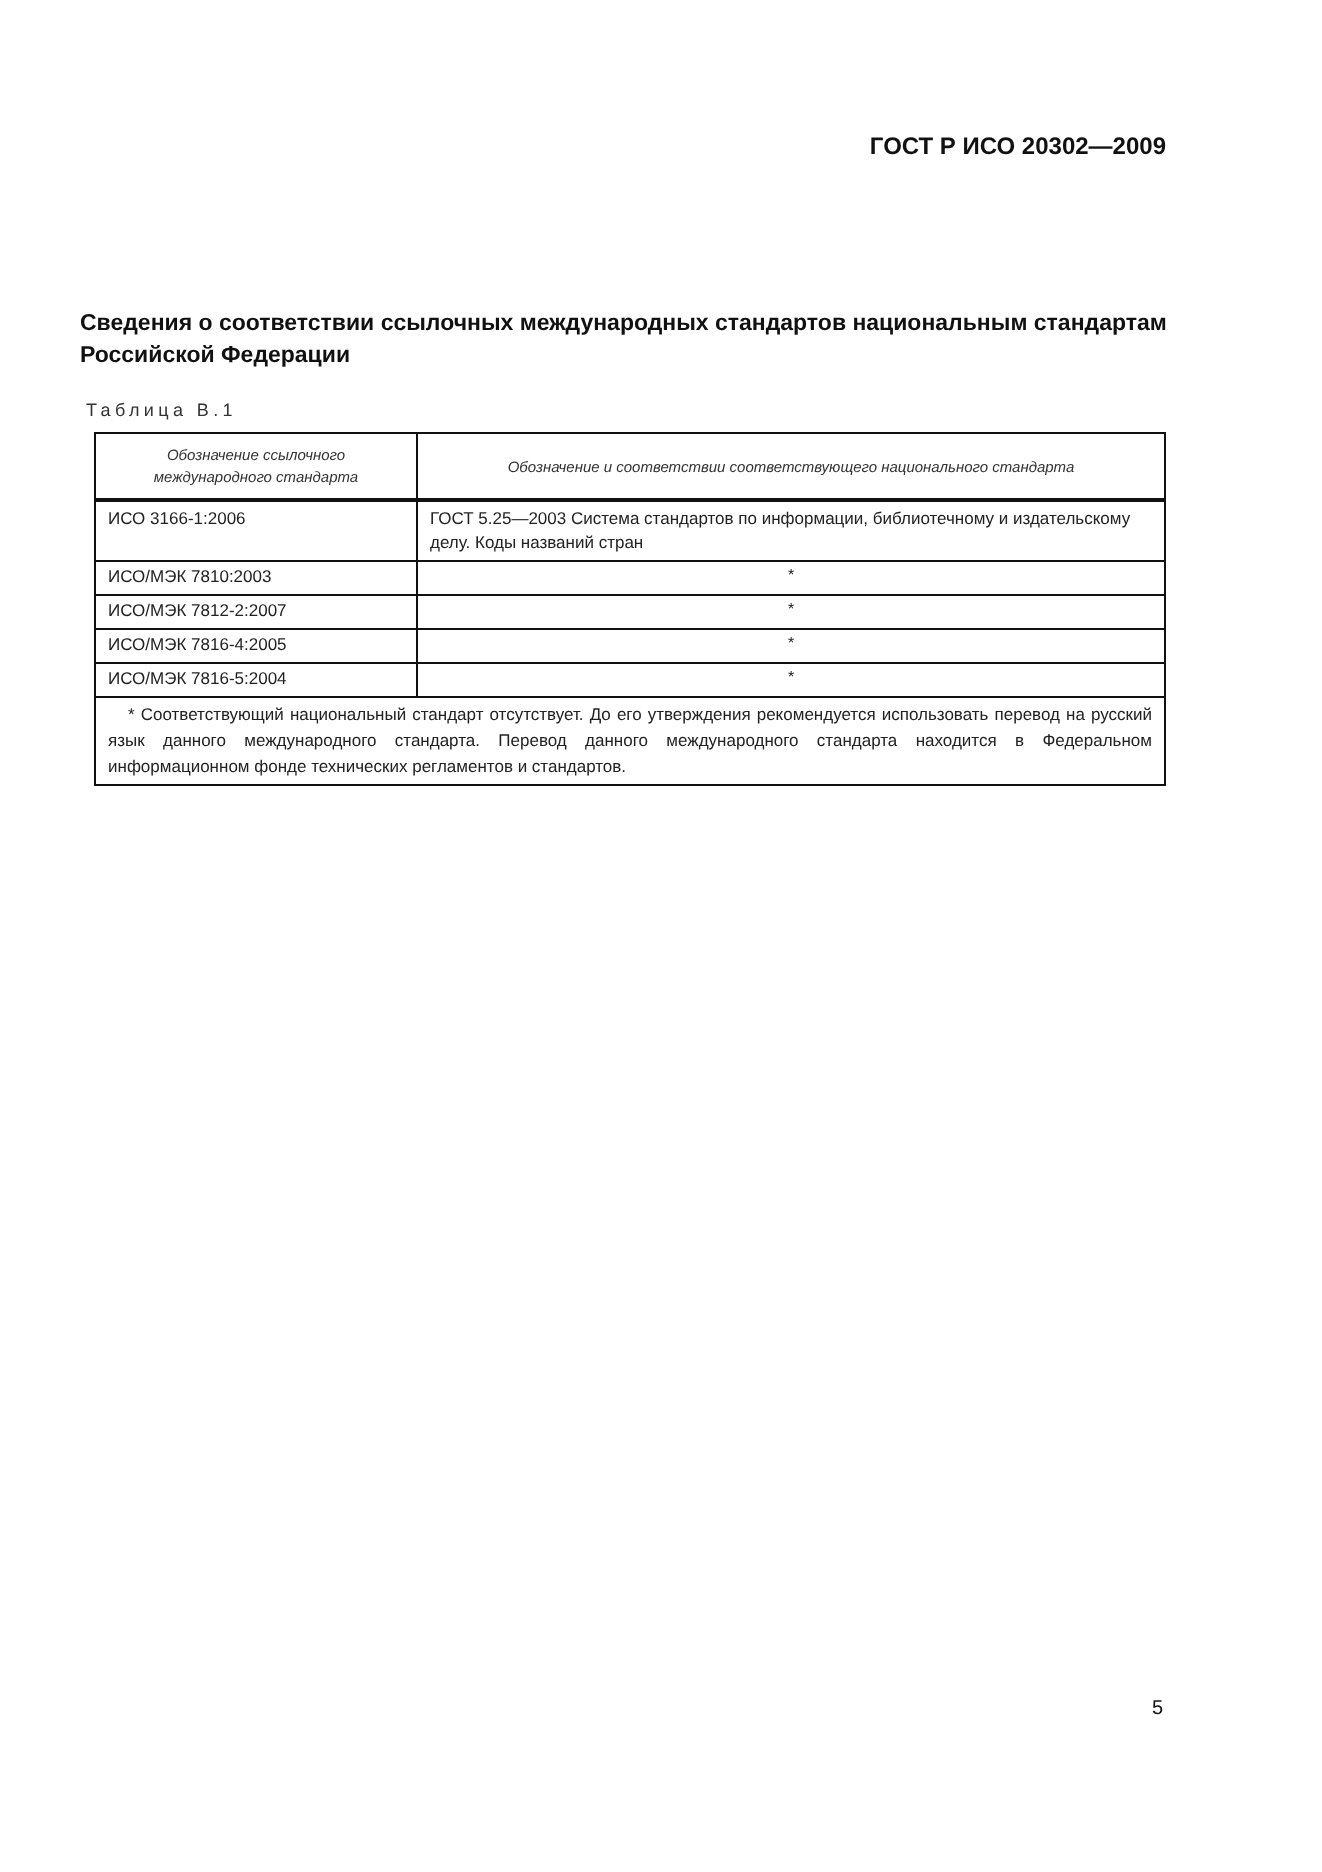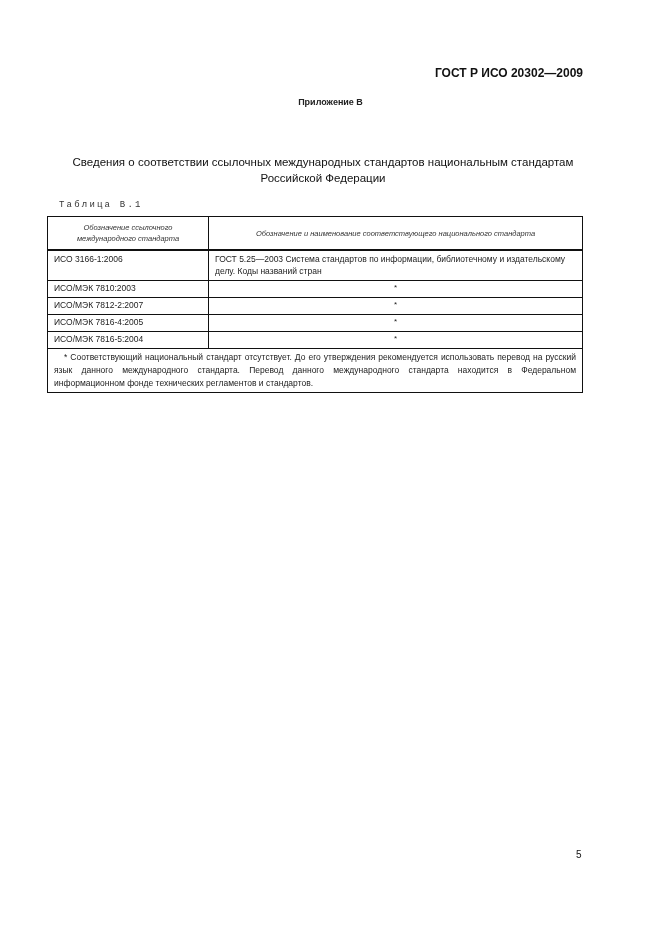--- a/index.html
+++ b/index.html
@@ -1,58 +1,57 @@
 <!DOCTYPE html>
 <html><head>
 <meta charset="utf-8">
 <style>
   html, body { margin: 0; padding: 0; background: #ffffff; }
   body { width: 661px; height: 936px; position: relative; overflow: hidden;
          font-family: "Liberation Sans", sans-serif; color: #111; }
   .doc-id { position: absolute; right: 78px; top: 66px; font-size: 12px; font-weight: bold; }
   .appendix { position: absolute; left: 0; width: 661px; top: 96px; text-align: center;
               font-size: 9px; font-weight: bold; line-height: 13px; color: #222; }
-  .section-title { position: absolute; left: 28px; width: 590px; top: 154px; text-align: center;
-                   font-size: 11.5px; font-weight: normal; line-height: 16px; }
-  .table-caption { position: absolute; left: 59px; top: 200px; font-size: 9px; letter-spacing: 2.2px; color: #333; font-family: Liberation Mono, monospace; }
+  .section-title { position: absolute; left: 40px; width: 590px; top: 154px; 
+                   font-size: 11.5px; font-weight: bold; line-height: 16px; }
+  .table-caption { position: absolute; left: 43px; top: 200px; font-size: 9px; letter-spacing: 2.2px; color: #333; }
   table { position: absolute; left: 47px; top: 216px; width: 536px; border-collapse: collapse;
           font-size: 8.5px; color: #222; }
   td, th { border: 1px solid #111; padding: 0 6px; vertical-align: top; }
   th { font-weight: normal; font-size: 7.5px; text-align: center; vertical-align: middle;
        height: 32px; line-height: 11px; color: #333; }
   thead tr { border-bottom: 2px solid #111; font-style: italic; }
   thead th { border-bottom: 2px solid #111; }
   td { height: 16px; line-height: 14px; margin-top: 24px; }
   td.col1 { width: 148px; }
   td.star { text-align: center; font-size: 8px; }
   tr.first td { height: 27px; padding-top: 2px; line-height: 12px; }
   td.note { padding: 2px 6px 2px 6px; line-height: 13px; text-indent: 10px; text-align: justify; }
   .page-num { position: absolute; left: 576px; top: 849px; font-size: 10px; }
 </style>
 </head>
 <body>
 
 <div class="doc-id">ГОСТ Р ИСО 20302—2009</div>
 
 <div class="appendix">
-  <div>Приложение В</div>
 </div>
 
 <div class="section-title">
   <div>Сведения о соответствии ссылочных международных стандартов национальным стандартам</div>
   <div>Российской Федерации</div>
 </div>
 
 <div class="table-caption">Таблица В.1</div>
 
 <table>
   <thead>
     <tr>
       <th style="width:148px">Обозначение ссылочного международного стандарта</th>
-      <th>Обозначение и наименование соответствующего национального стандарта</th>
+      <th>Обозначение и соответствии соответствующего национального стандарта</th>
     </tr>
   </thead>
   <tbody>
     <tr class="first">
       <td class="col1">ИСО 3166-1:2006</td>
       <td>ГОСТ 5.25—2003 Система стандартов по информации, библиотечному и издательскому делу. Коды названий стран</td>
     </tr>
     <tr>
       <td class="col1">ИСО/МЭК 7810:2003</td>
       <td class="star">*</td>

